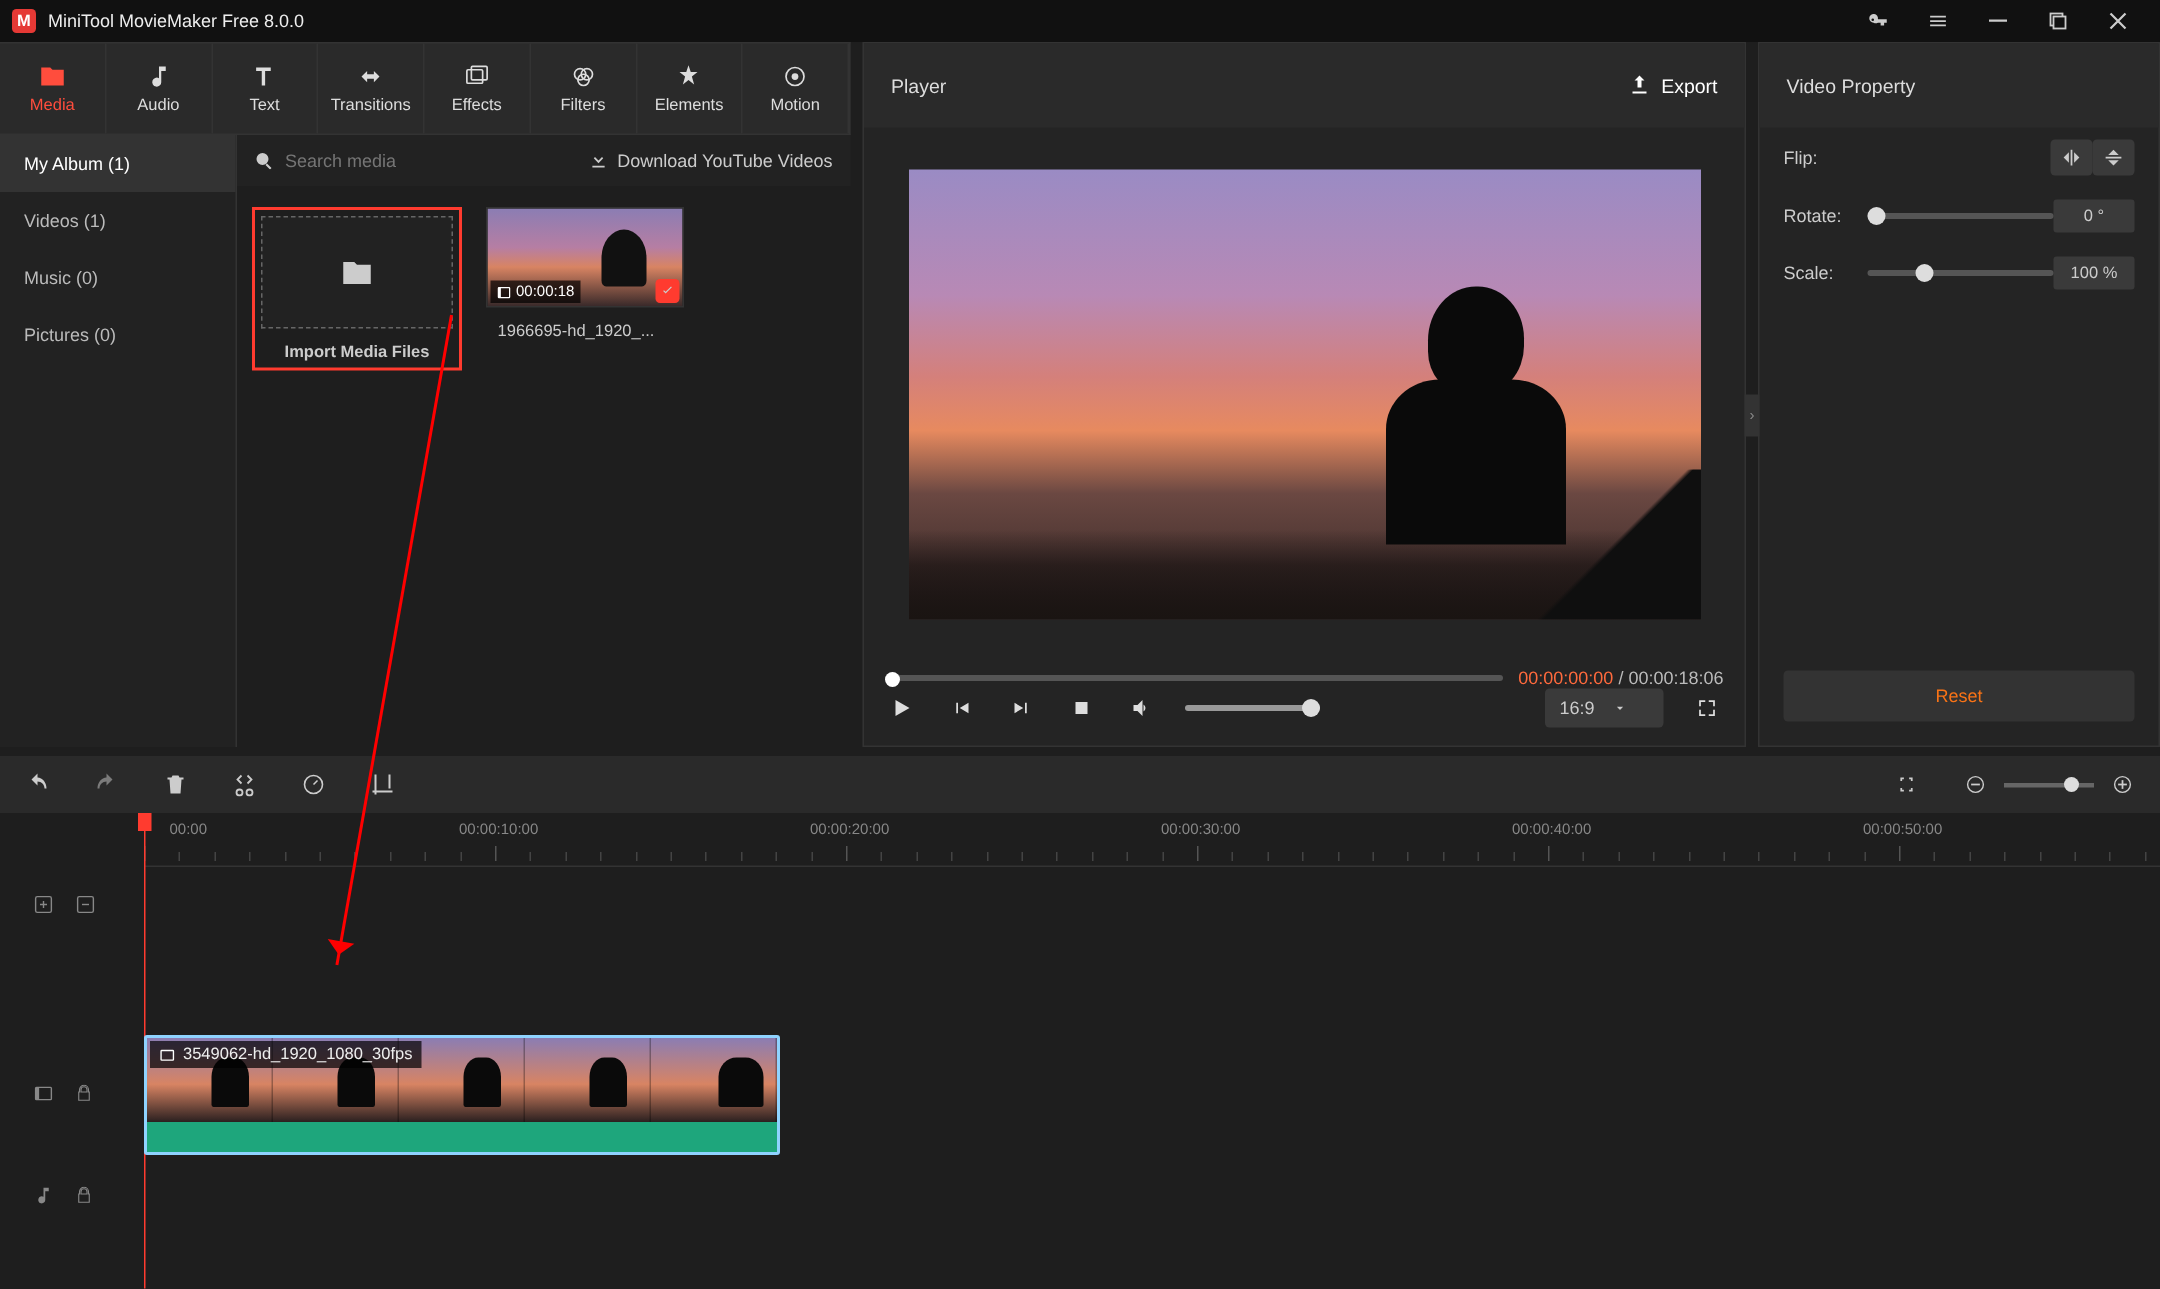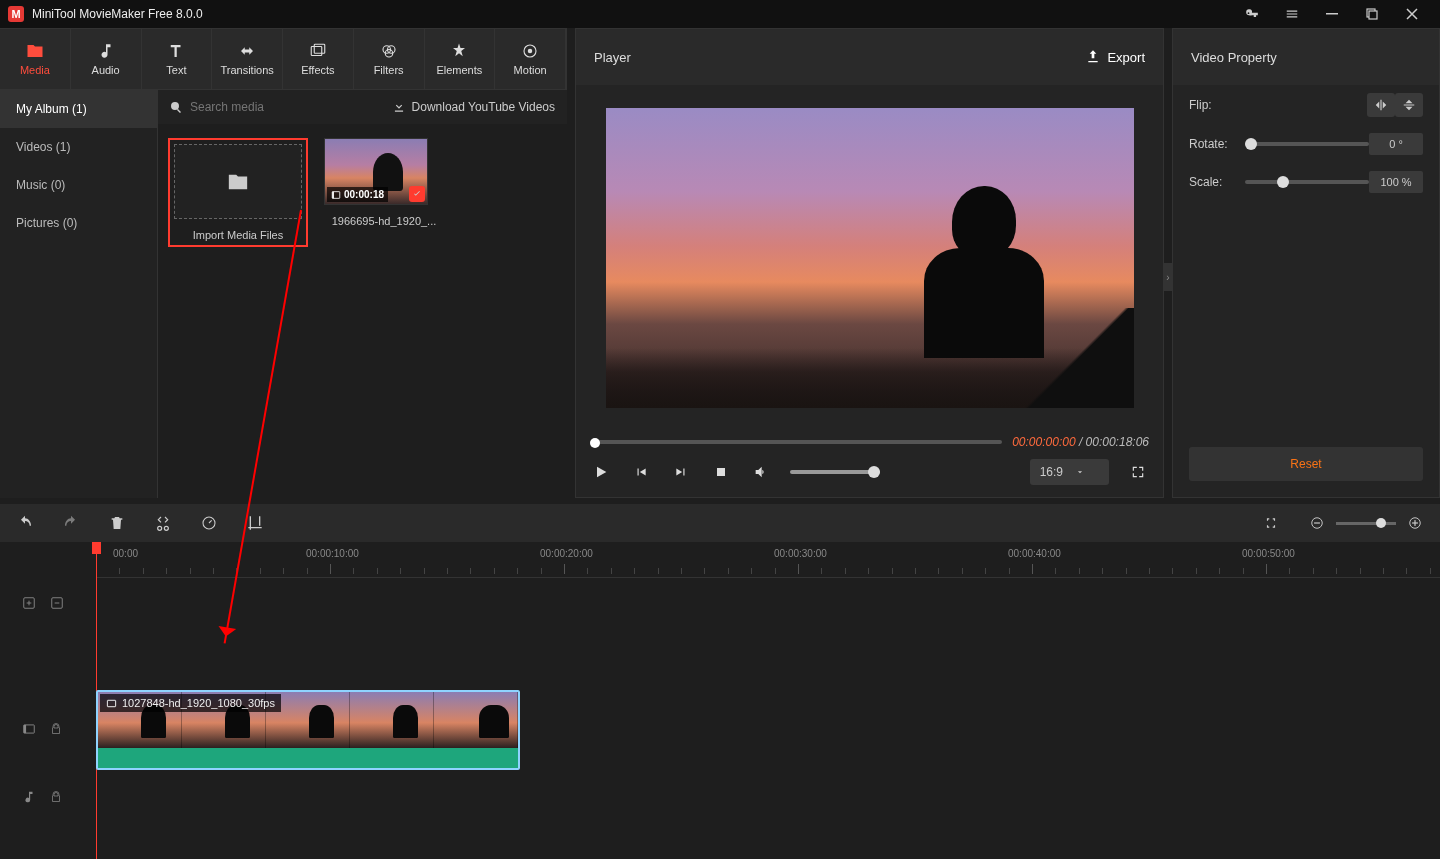--- a/index.html
+++ b/index.html
@@ -24,24 +24,24 @@
 .sidebar-item.active { background: #333; color: #fff; }
 
 .media-content { flex: 1; background: #1e1e1e; padding: 0; }
 .media-header { height: 34px; display: flex; align-items: center; padding: 0 12px; background: #222; font-size: 12px; gap: 8px; justify-content: space-between; }
 .search-input { flex: 1; background: transparent; border: none; color: #888; font-size: 12px; outline: none; }
 .dl-link { color: #ccc; font-size: 12px; display: flex; align-items: center; gap: 6px; }
 
 .media-grid { display: flex; gap: 16px; padding: 14px 10px; }
 .import-box { width: 128px; height: 75px; border: 1px dashed #666; display: flex; align-items: center; justify-content: center; background: #222; }
 .import-wrap { width: 140px; border: 2px solid #ff3b2f; padding: 4px; }
-.import-label { text-align: center; font-size: 11px; color: #ccc; margin-top: 10px; }
+.import-label { text-align: center; font-size: 11px; color: #ccc; margin-top: 10px; font-weight: bold; }
 
 .thumb-wrap { width: 120px; }
-.thumb { width: 104px; height: 67px; position: relative; border: 1px solid #333; background: linear-gradient(180deg,#8b7db3 0%,#b67ea3 40%,#d88463 60%,#3a2a2a 100%); font-weight: bold; }
+.thumb { width: 132px; height: 67px; position: relative; border: 1px solid #333; background: linear-gradient(180deg,#8b7db3 0%,#b67ea3 40%,#d88463 60%,#3a2a2a 100%); }
 .silhouette { position: absolute; right: 24px; top: 14px; width: 30px; height: 38px; background: #111; border-radius: 50% 50% 10% 10%; }
 .thumb-badge { position: absolute; left: 2px; bottom: 2px; background: rgba(0,0,0,.7); color: #fff; font-size: 10px; padding: 2px 4px; display: flex; align-items: center; gap: 3px; }
 .thumb-check { position: absolute; right: 2px; bottom: 2px; width: 16px; height: 16px; background: #ff3b2f; border-radius: 3px; display: flex; align-items: center; justify-content: center; }
 .thumb-label { font-size: 11px; color: #ccc; margin-top: 10px; text-align: center; white-space: nowrap; overflow: hidden; text-overflow: ellipsis; }
 
 .player-panel { flex: 1; margin: 0 8px; background: #242424; border: 1px solid #333; display: flex; flex-direction: column; }
 .player-header { height: 56px; display: flex; align-items: center; padding: 0 18px; font-size: 13px; color: #ddd; background: #2a2a2a; }
 .player-header .spacer { flex: 1; }
 .export-btn { display: flex; align-items: center; gap: 6px; font-size: 13px; color: #fff; }
 
@@ -276,31 +276,31 @@
       <div class="preview">
         <div class="city"></div>
         <div class="ridge"></div>
         <div class="sil">
             <div class="head"></div>
             <div class="body"></div>
           </div>
       </div>
     </div>
     <div class="player-controls">
-      <div style="display:flex;align-items:center;gap:10px;font-style:italic;">
+      <div style="display:flex;align-items:center;gap:10px;">
         <div class="scrub" style="flex:1;">
           <div class="track"></div>
             <div class="dot"></div>
         </div>
         <div class="time-row" style="margin:0;">
           <span class="time-cur">00:00:00:00</span>
           <span class="time-total"> / </span><span class="time-total">00:00:18:06</span>
         </div>
       </div>
-      <div class="ctrl-row" style="margin-top:10px;">
+      <div class="ctrl-row" style="margin-top:0;">
         <div class="ctrl-btn">
             <svg width="16" height="16" viewBox="0 0 24 24">
               <path d="M6 4l14 8-14 8z"></path>
             </svg>
           </div>
         <div class="ctrl-btn">
             <svg width="14" height="14" viewBox="0 0 24 24">
               <path d="M6 6h2v12H6zM20 6l-10 6 10 6z"></path>
             </svg>
           </div>
@@ -529,21 +529,21 @@
     <svg width="12" height="12" viewBox="0 0 24 24">
         <path d="M6 10V7a6 6 0 1 1 12 0v3h1v11H5V10h1zm2 0h8V7a4 4 0 1 0-8 0v3z" fill="none" stroke="currentColor" stroke-width="1.5"></path>
       </svg>
   </div>
 
   <div class="clip" style="left:96px;">
     <div class="clip-header">
       <svg width="11" height="11" viewBox="0 0 24 24" fill="#fff">
           <rect x="3" y="5" width="18" height="14" rx="1" fill="none" stroke="#fff" stroke-width="2"></rect>
         </svg>
-      <span>1027848-hd_1920_1080_30fps</span>
+      <span>3549062-hd_1920_1080_30fps</span>
     </div>
     <div class="clip-frames">
       <div class="clip-frame">
           <div class="ps"></div>
         </div>
       <div class="clip-frame">
           <div class="ps"></div>
         </div>
       <div class="clip-frame">
           <div class="ps"></div>

